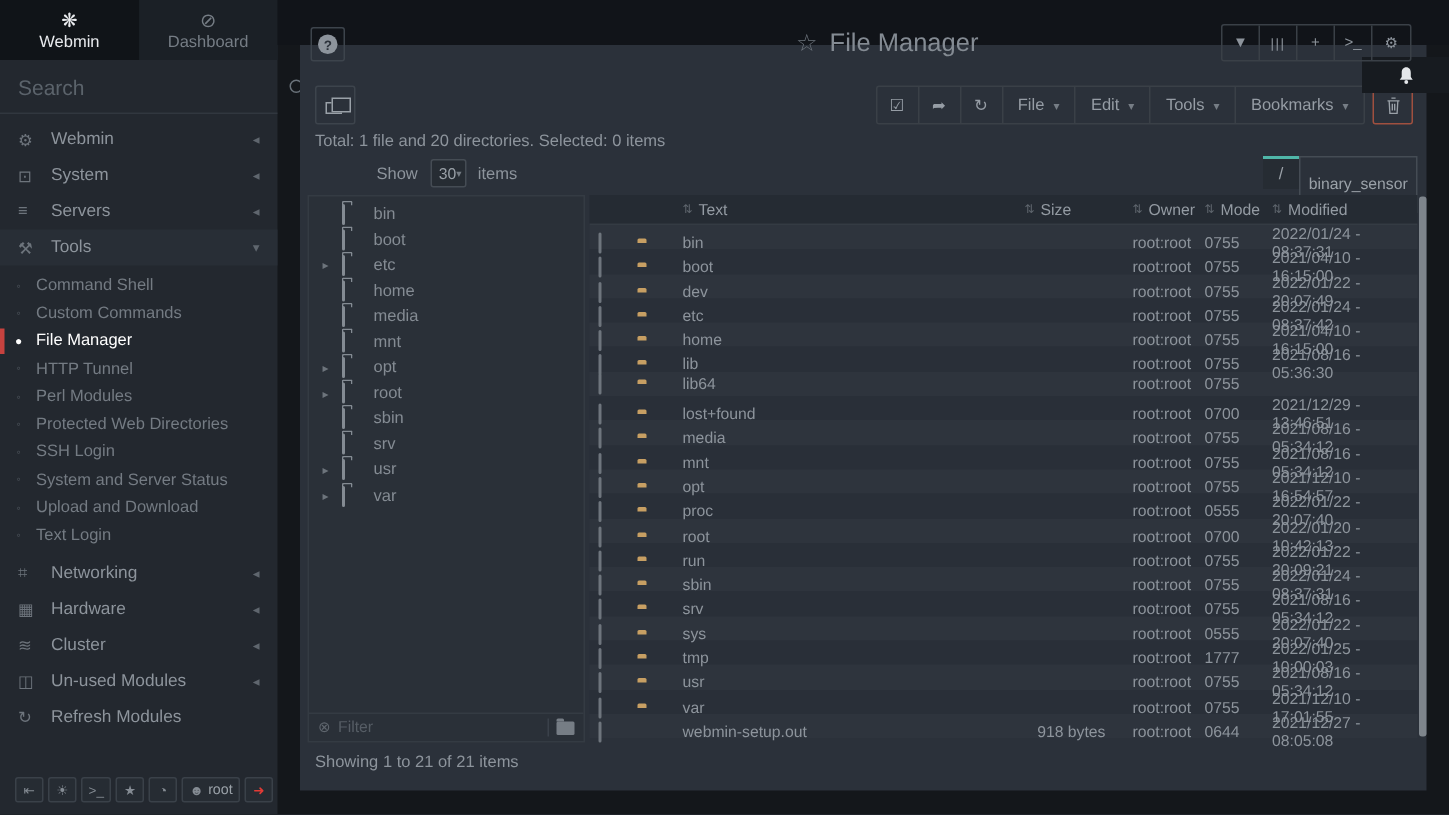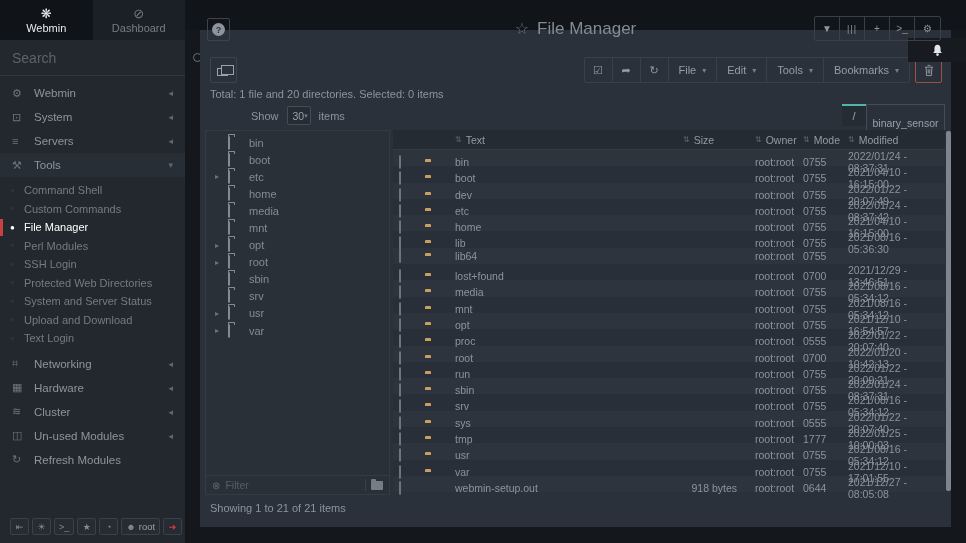--- a/index.html
+++ b/index.html
@@ -38,21 +38,21 @@
   .fbtn .flabel { font-size:9.5px; color:#9aa1a8; }
 
   
   .topstrip { position:absolute; left:185px; top:0; right:0; height:30px; background:#111419; }
   .card { position:absolute; left:200px; top:30px; width:751px; height:497px; background:#2b313a; }
 
   .help-btn { position:absolute; left:207px; top:18px; width:23px; height:23px; border:1px solid #3d444c; border-radius:2px; display:flex; align-items:center; justify-content:center; cursor:pointer; z-index:3; }
   .qmark { width:13px; height:13px; border-radius:50%; background:#8d949c; color:#2b313a; font-size:9px; font-weight:bold; display:flex; align-items:center; justify-content:center; }
   .qmark::before { content:"?"; }
 
-  .page-title { position:absolute; left:200px; top:19px; width:751px; text-align:center; font-size:17px; color:#848b93; z-index:2; }
+  .page-title { position:absolute; left:216px; top:19px; width:751px; text-align:center; font-size:17px; color:#848b93; z-index:2; }
   .page-title .star { font-size:16px; color:#6d747c; margin-right:8px; }
 
   .topbar-group { position:absolute; top:16px; right:25px; display:flex; border:1px solid #3a4047; border-radius:2px; height:25px; z-index:3; }
   .topbar-btn { width:25px; display:flex; align-items:center; justify-content:center; font-size:10px; color:#8d949c; border-right:1px solid #3a4047; cursor:pointer; }
   .topbar-btn:last-child { border-right:none; }
   .cols-glyph { letter-spacing:1px; font-size:9px; }
 
   .bell-tray { position:absolute; top:38px; right:0; width:58px; height:24px; background:#171b20; display:flex; align-items:center; justify-content:center; z-index:2; }
 
   
@@ -163,29 +163,33 @@
         <div class="sub-item">
           <span class="bullet">◦</span>
           <span>Custom Commands</span>
         </div>
         <div class="sub-item active">
           <span class="bullet">●</span>
           <span>File Manager</span>
         </div>
         <div class="sub-item">
           <span class="bullet">◦</span>
+          <span>HTTP Tunnel</span>
+        </div>
+        <div class="sub-item">
+          <span class="bullet">◦</span>
           <span>Perl Modules</span>
         </div>
         <div class="sub-item">
           <span class="bullet">◦</span>
+          <span>Protected Web Directories</span>
+        </div>
+        <div class="sub-item">
+          <span class="bullet">◦</span>
           <span>SSH Login</span>
-        </div>
-        <div class="sub-item">
-          <span class="bullet">◦</span>
-          <span>Protected Web Directories</span>
         </div>
         <div class="sub-item">
           <span class="bullet">◦</span>
           <span>System and Server Status</span>
         </div>
         <div class="sub-item">
           <span class="bullet">◦</span>
           <span>Upload and Download</span>
         </div>
         <div class="sub-item">

